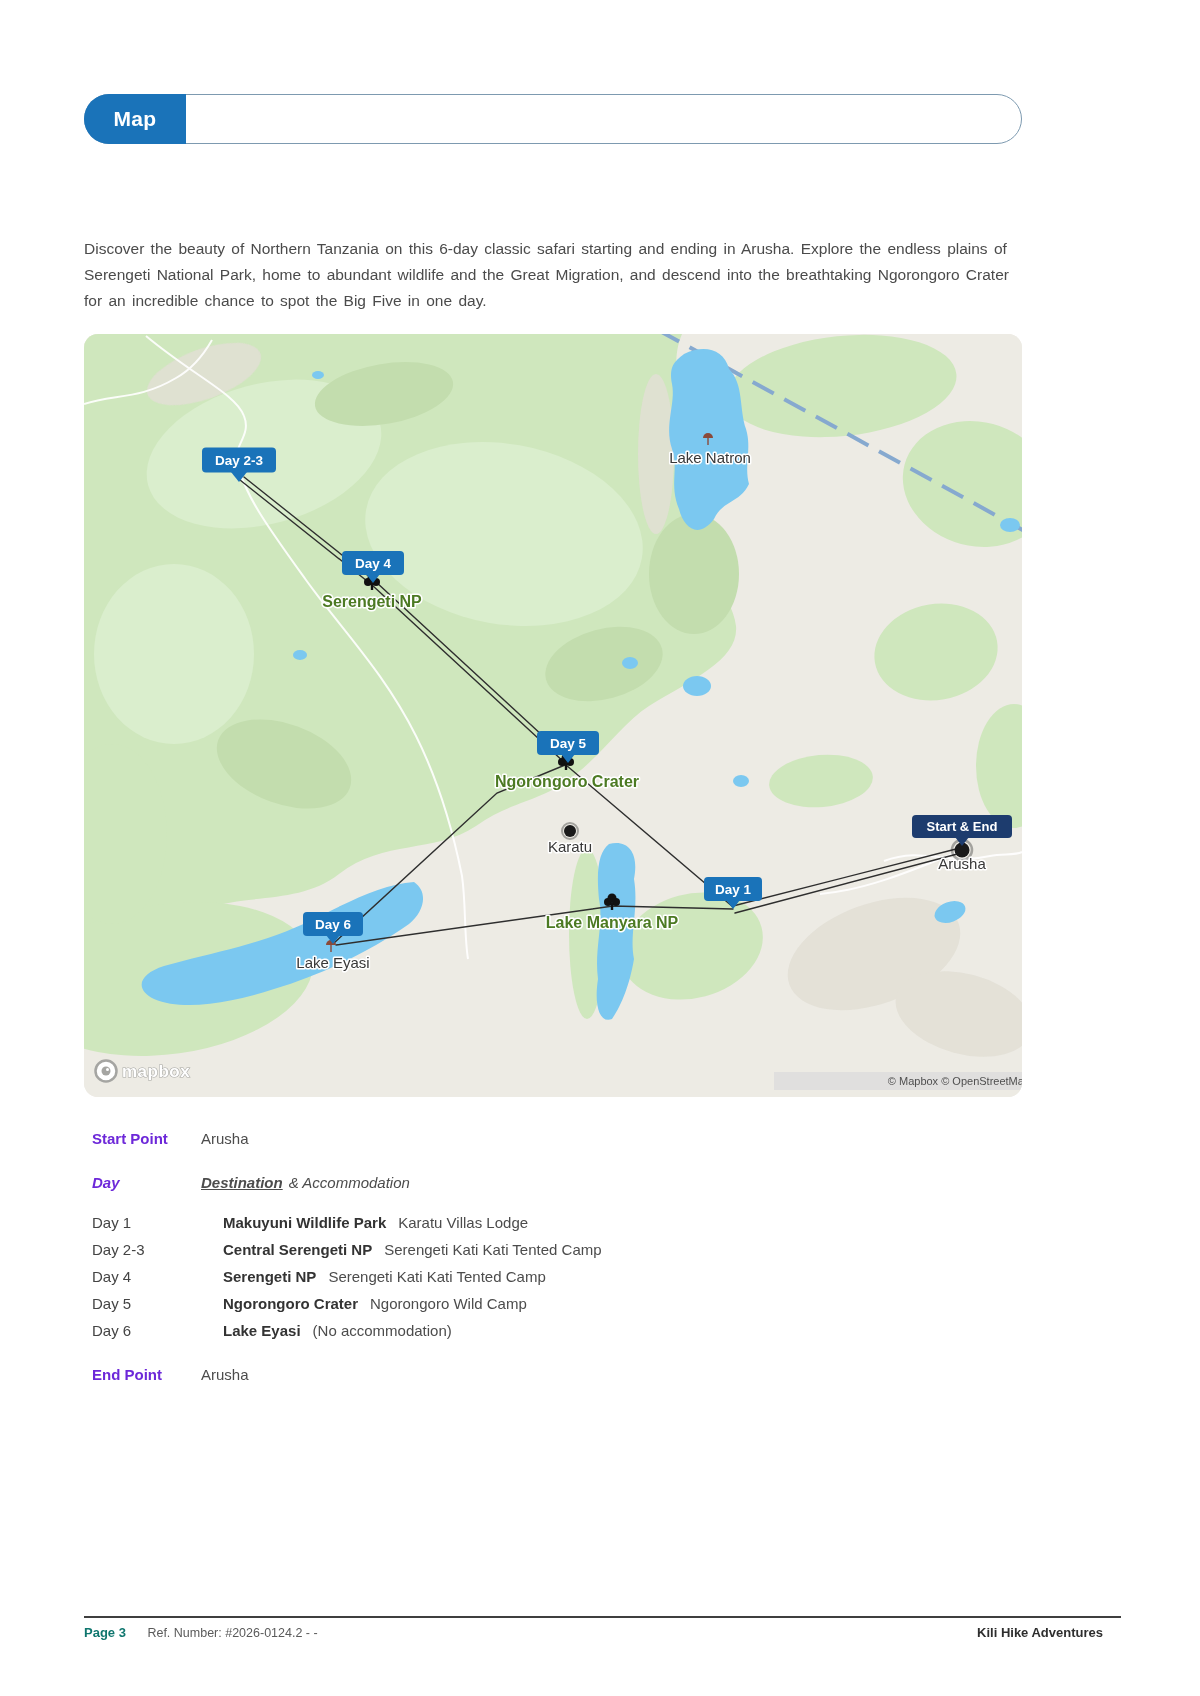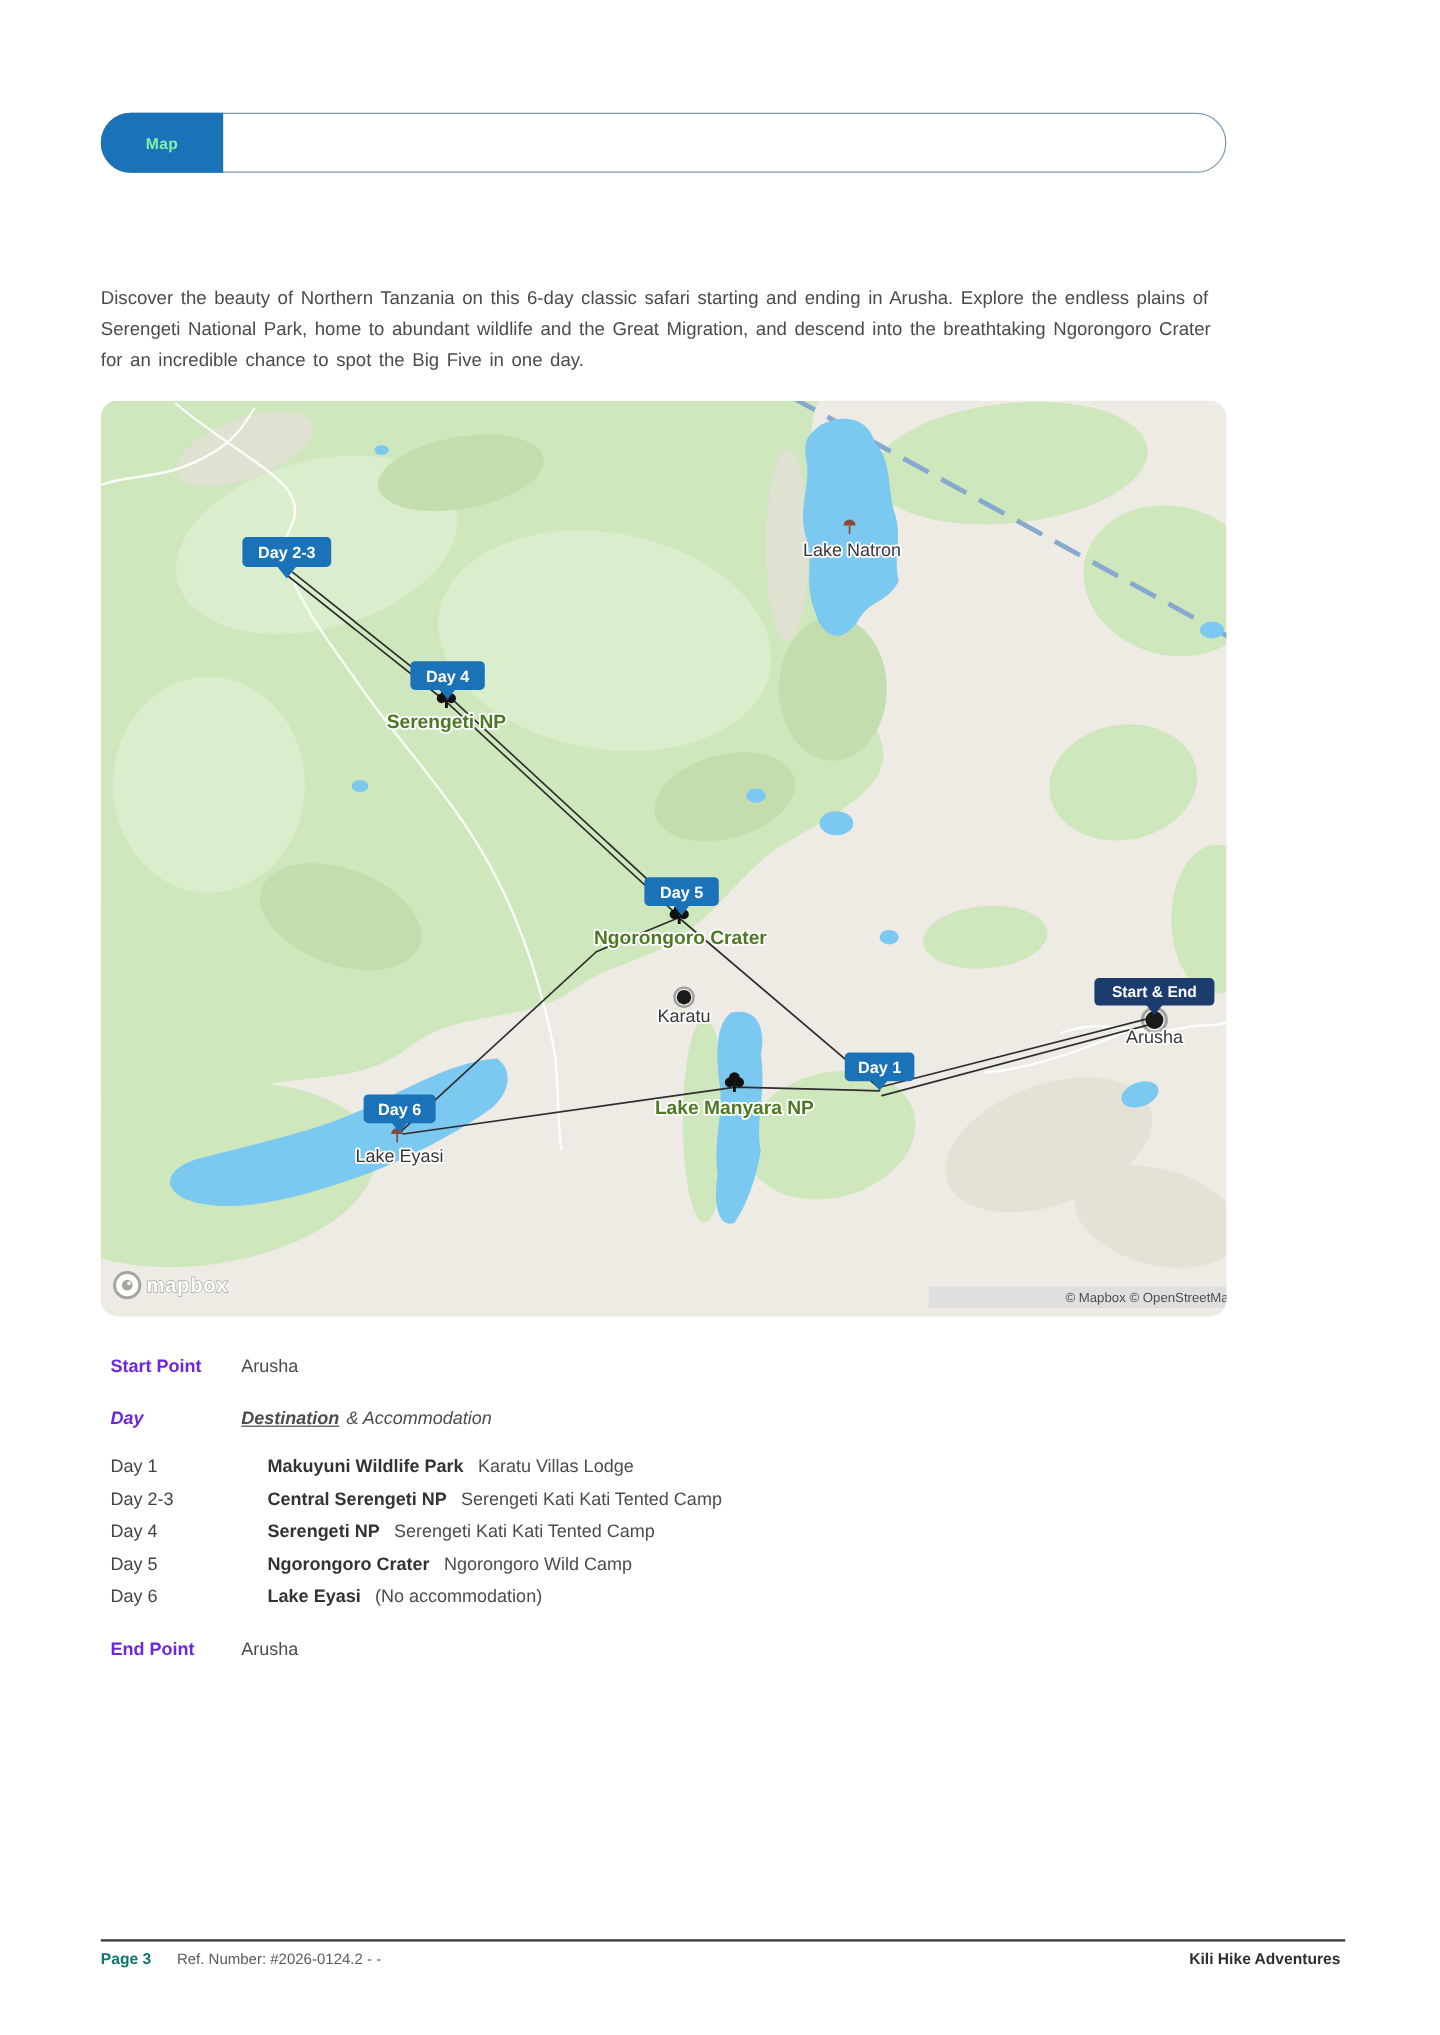--- a/index.html
+++ b/index.html
@@ -4,21 +4,21 @@
 <style>
   html,body{margin:0;padding:0;background:#ffffff;}
   body{font-family:"Liberation Sans", sans-serif;}
   .page{position:relative;width:1200px;height:1696px;background:#fff;overflow:hidden;}
 
   
   .pill{position:absolute;left:84px;top:94px;width:938px;height:50px;
         border:1.5px solid #7d9ab0;border-radius:25px;box-sizing:border-box;background:#fff;}
   .tab{position:absolute;left:84px;top:94px;width:102px;height:50px;background:#1a73b9;
        border-radius:25px 0 0 25px;display:flex;align-items:center;justify-content:center;
-       color:#86efac;font-weight:bold;font-size:13px;letter-spacing:.3px;}
+       color:#ffffff;font-weight:bold;font-size:21px;letter-spacing:.3px;}
 
   .title{position:absolute;left:84px;top:176px;width:938px;font-size:37px;font-weight:800;
          color:#3d3d3d;letter-spacing:-.3px;}
   .intro{position:absolute;left:84px;top:236px;width:938px;font-size:15.5px;color:#4b4b4b;
          line-height:26px;word-spacing:2px;}
 
   
   .map-wrap{position:absolute;left:84px;top:334px;width:938px;height:763px;
             border-radius:14px;overflow:hidden;background:#edebe4;}
   .map-wrap svg{display:block;}
@@ -31,21 +31,21 @@
   .hdr .val b{font-style:italic;text-decoration:underline;}
   .hdr .suffix{font-style:italic;margin-left:6px;}
   .dest{font-weight:bold;color:#333;margin-left:22px;}
   .accom{margin-left:12px;color:#4c4c4c;}
 
   
   .footer-rule{position:absolute;left:84px;top:1616px;width:1037px;border-top:2px solid #3f3f3f;}
   .footer{position:absolute;left:84px;top:1625px;width:1037px;font-size:12.5px;color:#5a5a5a;}
   .footer .pg{font-weight:bold;color:#0f766e;font-size:13px;}
   .footer .ref{margin-left:18px;}
-  .footer .co{position:absolute;right:4px;top:0;font-weight:bold;color:#2e2e2e;font-size:13px;}
+  .footer .co{position:absolute;right:18px;top:0;font-weight:bold;color:#2e2e2e;font-size:13px;}
 </style>
 </head>
 <body>
 
 <div class="page">
 
   <div class="pill"></div>
   <div class="tab">Map</div>
 
   <div class="intro">Discover the beauty of Northern Tanzania on this 6-day classic safari starting and ending in Arusha. Explore the endless plains of Serengeti National Park, home to abundant wildlife and the Great Migration, and descend into the breathtaking Ngorongoro Crater for an incredible chance to spot the Big Five in one day.</div>

